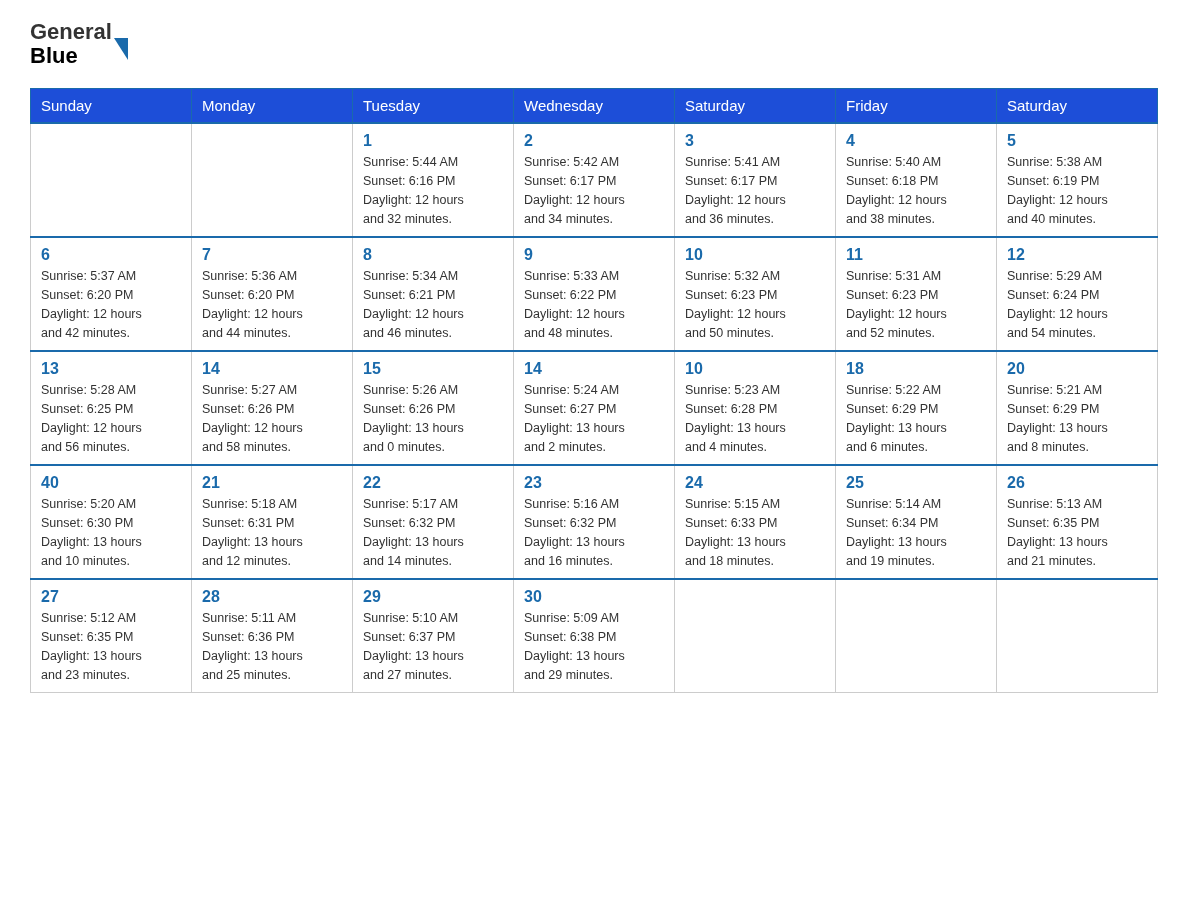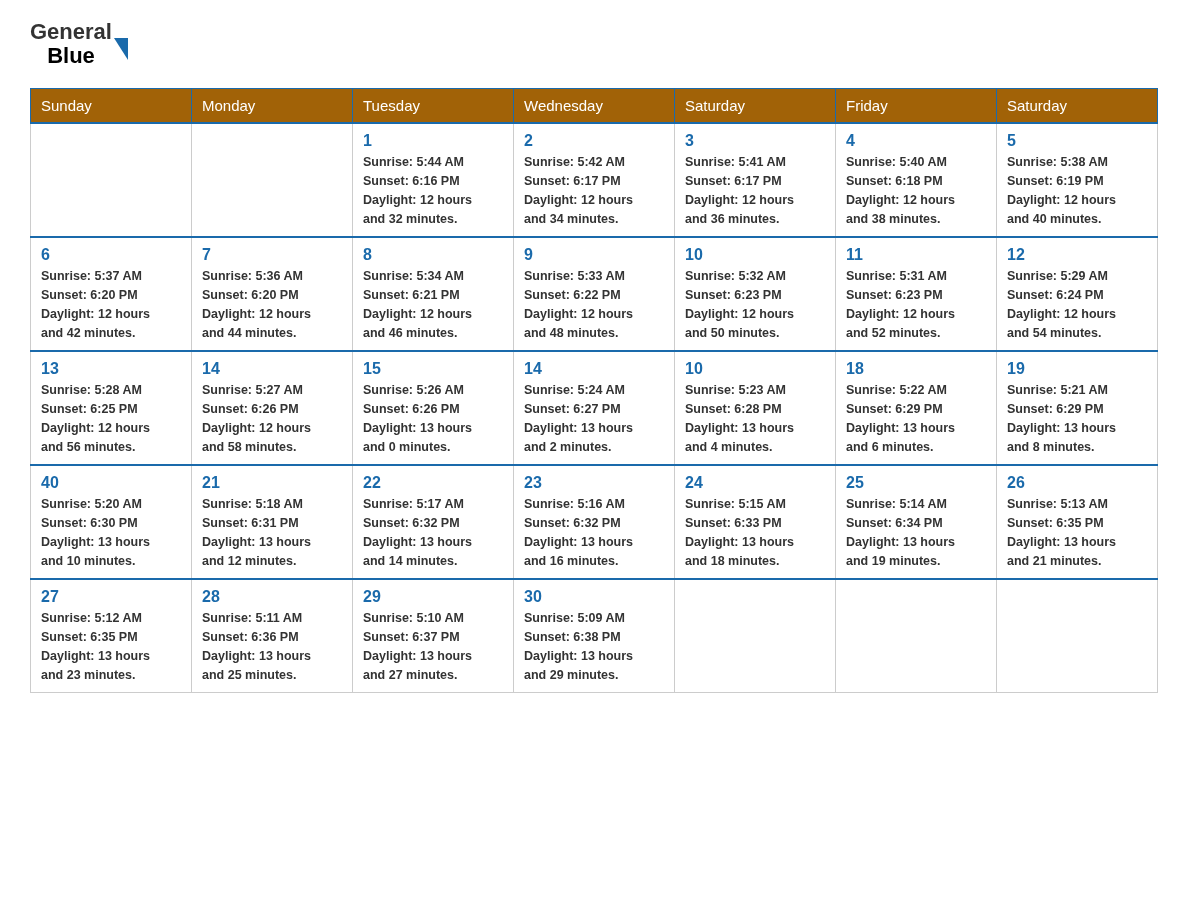--- a/index.html
+++ b/index.html
@@ -23,21 +23,20 @@
     }
     .logo-icon {
       display: flex;
       flex-direction: column;
       align-items: center;
     }
     .logo-words {
       display: flex;
       flex-direction: column;
       line-height: 1.1;
-      text-align: center;
     }
     .title-area {
       text-align: right;
     }
     .month-year {
       font-size: 52px;
       font-weight: normal;
       color: #222;
       line-height: 1.1;
     }
@@ -45,21 +44,21 @@
       font-size: 22px;
       color: #555;
       margin-top: 4px;
     }
     .calendar-table {
       width: 100%;
       border-collapse: collapse;
       border: 1px solid #aaa;
     }
     .calendar-table th {
-      background-color: #a16207;
+      background-color: #1d4ed8;
       color: #fff;
       font-size: 15px;
       font-weight: normal;
       padding: 8px 10px;
       text-align: left;
       border: 1px solid #1a6aab;
     }
     .calendar-table td {
       vertical-align: top;
       padding: 8px 10px;
@@ -73,21 +72,20 @@
       font-size: 16px;
       color: #1a6aab;
       font-weight: bold;
       display: block;
       margin-bottom: 3px;
     }
     .day-info {
       font-size: 12.5px;
       color: #333;
       line-height: 1.5;
-      font-weight: bold;
     }
     .empty-cell {
       background: #fff;
     }
     tr.week-row td {
       border-top: 2px solid #1a6aab;
     }
   </style>
 </head>
 <body>
@@ -194,21 +192,21 @@
         </td>
         <td>
           <span class="day-number">10</span>
           <div class="day-info">Sunrise: 5:23 AM<br>Sunset: 6:28 PM<br>Daylight: 13 hours<br>and 4 minutes.</div>
         </td>
         <td>
           <span class="day-number">18</span>
           <div class="day-info">Sunrise: 5:22 AM<br>Sunset: 6:29 PM<br>Daylight: 13 hours<br>and 6 minutes.</div>
         </td>
         <td>
-          <span class="day-number">19</span>
+          <span class="day-number">20</span>
           <div class="day-info">Sunrise: 5:21 AM<br>Sunset: 6:29 PM<br>Daylight: 13 hours<br>and 8 minutes.</div>
         </td>
       </tr>
       <tr class="week-row">
         <td>
           <span class="day-number">40</span>
           <div class="day-info">Sunrise: 5:20 AM<br>Sunset: 6:30 PM<br>Daylight: 13 hours<br>and 10 minutes.</div>
         </td>
         <td>
           <span class="day-number">21</span>

